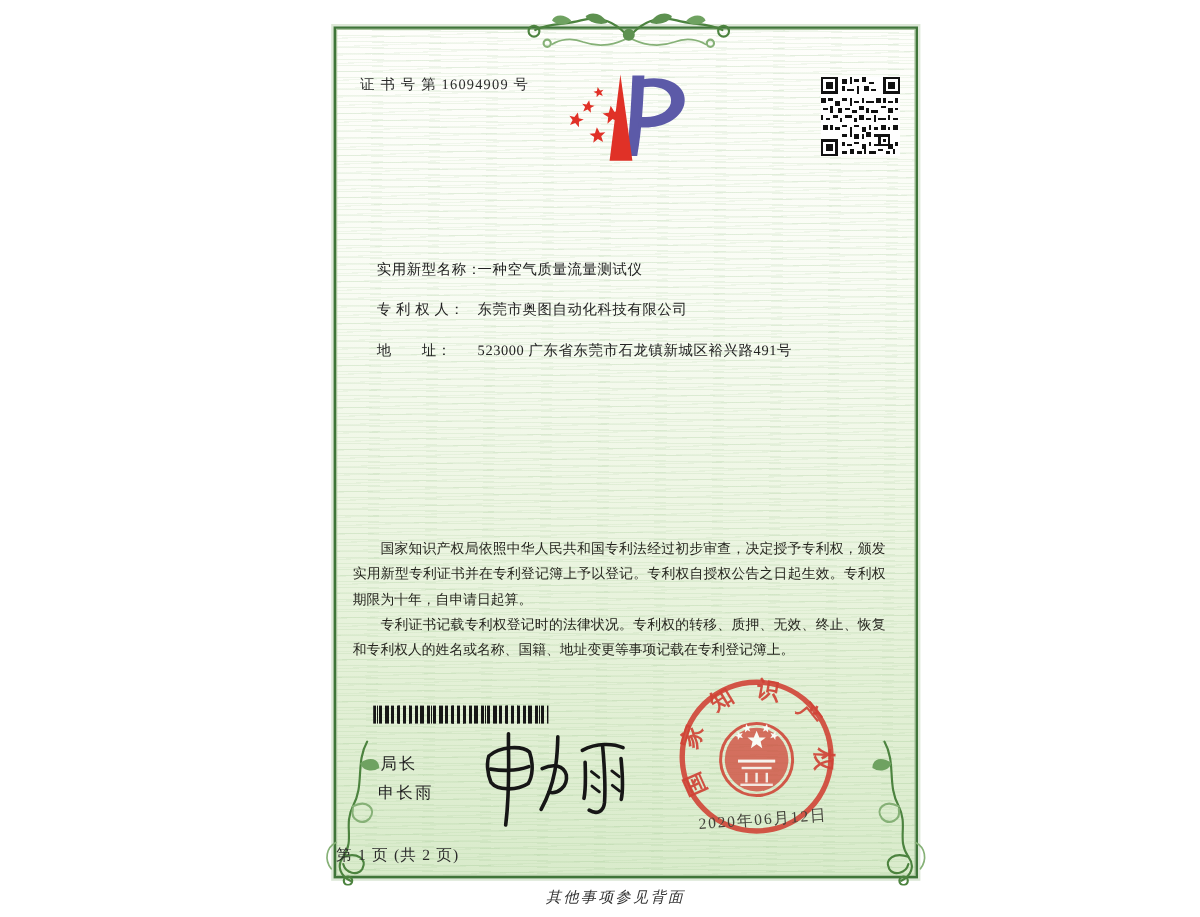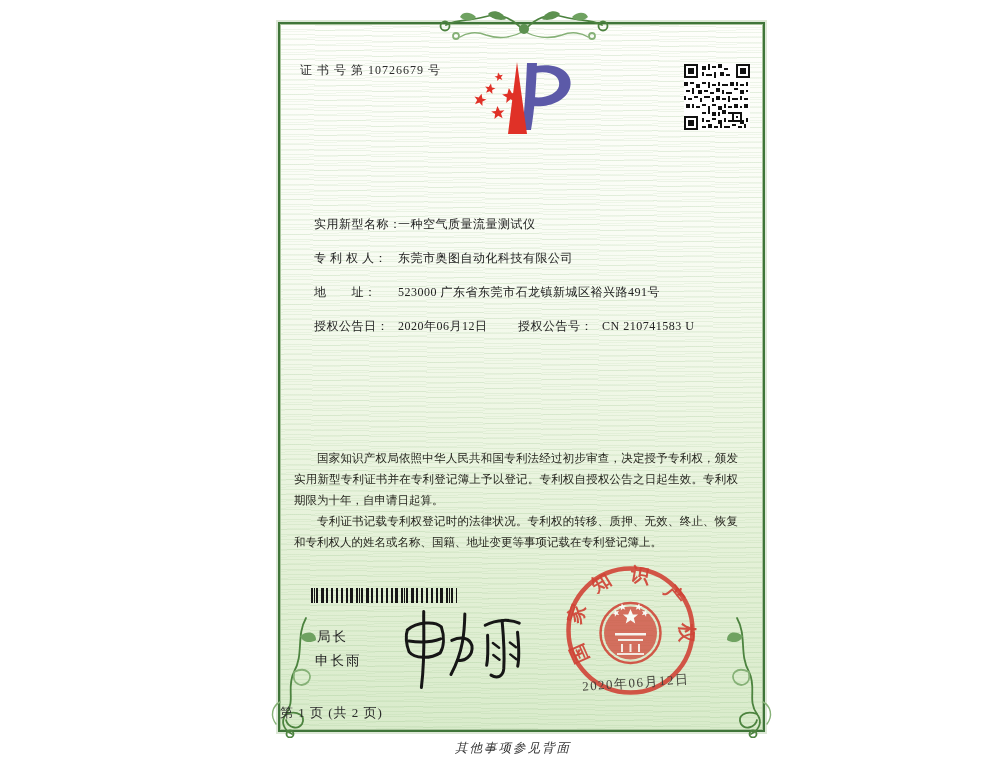--- a/index.html
+++ b/index.html
@@ -83,21 +83,21 @@
     <g stroke="#4c833f" fill="none" stroke-width="1.8" stroke-linecap="round">
       <path d="M40,2 C30,20 38,38 28,56 C20,72 30,84 20,98 C14,106 18,114 26,118"></path>
       <path d="M28,56 C40,50 48,58 42,66 C36,72 26,68 28,58" stroke="#86b177"></path>
       <path d="M20,98 C32,94 40,100 36,108 C32,114 22,112 20,104"></path>
       <path d="M34,20 C42,14 50,16 50,24 C44,28 36,26 34,20 Z" fill="#6fa261" stroke="none"></path>
       <circle cx="24" cy="118" r="3.5"></circle>
       <path d="M10,108 C4,100 6,90 14,86" stroke="#86b177" stroke-width="1.4"></path>
     </g>
   </svg>
 
-  <div class="cert-no">证 书 号 第 10726679 号</div>
+  <div class="cert-no">证 书 号 第 16094909 号</div>
 
   <svg class="logo" width="115" height="78" viewBox="0 0 115 78">
     <defs>
       <path id="st" d="M0,-10 L2.9,-3.1 L9.5,-3.1 L4.2,1.2 L5.9,8.1 L0,4 L-5.9,8.1 L-4.2,1.2 L-9.5,-3.1 L-2.9,-3.1 Z"></path>
     </defs>
     <path d="M57,3 L67,3 C66,25 65,48 61,70 L52,70 C55,48 56,25 57,3 Z" fill="#5c5aa8"></path>
     <path d="M66,6 C90,2 104,14 100,28 C96,41 79,48 62,46 L63,37 C75,39 87,34 89,26 C91,16 80,10 65,13 Z" fill="#5c5aa8"></path>
     <path d="M47,2 L38,74 L57,74 Z" fill="#e03127"></path>
     <use href="#st" fill="#e03127" transform="translate(29,17) scale(0.45) rotate(-12)"></use>
     <use href="#st" fill="#e03127" transform="translate(20,29) scale(0.55) rotate(10)"></use>
@@ -126,23 +126,20 @@
 
   <div class="fields">
     <div class="f-row">
       <span class="f-label">实用新型名称：</span><span class="f-value">一种空气质量流量测试仪</span>
     </div>
     <div class="f-row">
       <span class="f-label">专 利 权 人：</span><span class="f-value">东莞市奥图自动化科技有限公司</span>
     </div>
     <div class="f-row">
       <span class="f-label">地　　址：</span><span class="f-value">523000 广东省东莞市石龙镇新城区裕兴路491号</span>
-    </div>
-    <div class="f-row">
-      <span class="f-label">授权公告日：</span><span class="f-value v-fixed">2020年06月12日</span><span class="f-label">授权公告号：</span><span class="f-value">CN 210741583 U</span>
     </div>
   </div>
 
   <div class="paragraphs">
     <p>国家知识产权局依照中华人民共和国专利法经过初步审查，决定授予专利权，颁发实用新型专利证书并在专利登记簿上予以登记。专利权自授权公告之日起生效。专利权期限为十年，自申请日起算。</p>
     <p>专利证书记载专利权登记时的法律状况。专利权的转移、质押、无效、终止、恢复和专利权人的姓名或名称、国籍、地址变更等事项记载在专利登记簿上。</p>
   </div>
 
   <div class="barcode"></div>
 

